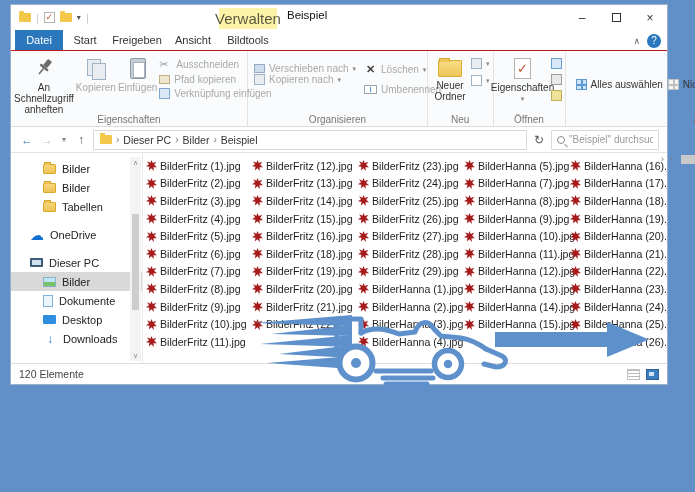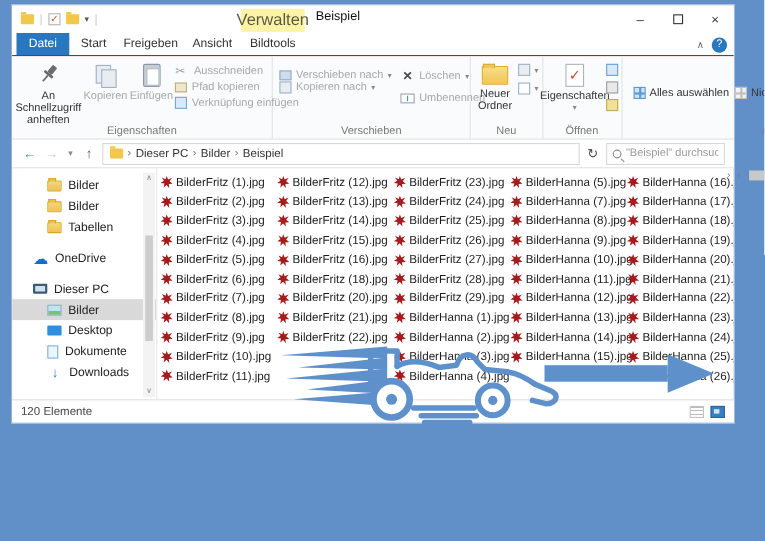--- a/index.html
+++ b/index.html
@@ -232,21 +232,21 @@
               <span class="mini-x">✕</span>
               <span>Löschen</span>
               <span class="caret">▾</span>
             </div>
             <div class="smallbtn disabled">
               <span class="mini-rename"></span>
               <span>Umbenennen</span>
             </div>
           </div>
         </div>
-        <div class="rgroup-label">Verschieben</div>
+        <div class="rgroup-label">Organisieren</div>
       </div>
 
       <div class="rgroup" style="width:66px;">
         <div class="rbody">
           <div class="bigbtn" style="width:38px;">
             <span class="ico-newfolder bicon"></span>
             <span>Neuer</span>
             <span>Ordner</span>
           </div>
           <div class="smallstack" style="gap:6px;">
@@ -346,26 +346,26 @@
             </div>
             <div class="sb-item gap" style="padding-left: 19px;">
               <span class="ico ico-pc"></span>
               <span class="sb-label">Dieser PC</span>
             </div>
             <div class="sb-item selected" style="padding-left: 32px;">
               <span class="ico ico-pictures"></span>
               <span class="sb-label">Bilder</span>
             </div>
             <div class="sb-item" style="padding-left: 32px;">
+              <span class="ico ico-document"></span>
+              <span class="sb-label">Dokumente</span>
+            </div>
+            <div class="sb-item" style="padding-left: 32px;">
               <span class="ico ico-desktop"></span>
               <span class="sb-label">Desktop</span>
-            </div>
-            <div class="sb-item" style="padding-left: 32px;">
-              <span class="ico ico-document"></span>
-              <span class="sb-label">Dokumente</span>
             </div>
             <div class="sb-item" style="padding-left: 32px;">
               <span class="ico ico-download">↓</span>
               <span class="sb-label">Downloads</span>
             </div>
           </div>
         <div class="sb-scroll">
           <span class="arr">∧</span>
           <span class="sb-thumb"></span>
           <span class="sb-spacer"></span>
@@ -471,20 +471,26 @@
                 <svg class="jpg-ico" viewBox="0 0 12 12">
                   <path fill="#a61b1b" d="M6 0 L7.4 3.4 L11.3 1.8 L8.9 5.2 L12 7.8 L8.1 8 L8.6 12 L5.9 8.9 L3 11.4 L3.8 7.4 L0 6.9 L3.3 4.7 L1.2 1.4 L4.9 3.1 Z"></path>
                 </svg>
                 <span class="file-label">BilderFritz (16).jpg</span>
               </div>
               <div class="file-item">
                 <svg class="jpg-ico" viewBox="0 0 12 12">
                   <path fill="#a61b1b" d="M6 0 L7.4 3.4 L11.3 1.8 L8.9 5.2 L12 7.8 L8.1 8 L8.6 12 L5.9 8.9 L3 11.4 L3.8 7.4 L0 6.9 L3.3 4.7 L1.2 1.4 L4.9 3.1 Z"></path>
                 </svg>
                 <span class="file-label">BilderFritz (18).jpg</span>
+              </div>
+              <div class="file-item">
+                <svg class="jpg-ico" viewBox="0 0 12 12">
+                  <path fill="#a61b1b" d="M6 0 L7.4 3.4 L11.3 1.8 L8.9 5.2 L12 7.8 L8.1 8 L8.6 12 L5.9 8.9 L3 11.4 L3.8 7.4 L0 6.9 L3.3 4.7 L1.2 1.4 L4.9 3.1 Z"></path>
+                </svg>
+                <span class="file-label">BilderFritz (19).jpg</span>
               </div>
               <div class="file-item">
                 <svg class="jpg-ico" viewBox="0 0 12 12">
                   <path fill="#a61b1b" d="M6 0 L7.4 3.4 L11.3 1.8 L8.9 5.2 L12 7.8 L8.1 8 L8.6 12 L5.9 8.9 L3 11.4 L3.8 7.4 L0 6.9 L3.3 4.7 L1.2 1.4 L4.9 3.1 Z"></path>
                 </svg>
                 <span class="file-label">BilderFritz (20).jpg</span>
               </div>
               <div class="file-item">
                 <svg class="jpg-ico" viewBox="0 0 12 12">
                   <path fill="#a61b1b" d="M6 0 L7.4 3.4 L11.3 1.8 L8.9 5.2 L12 7.8 L8.1 8 L8.6 12 L5.9 8.9 L3 11.4 L3.8 7.4 L0 6.9 L3.3 4.7 L1.2 1.4 L4.9 3.1 Z"></path>

